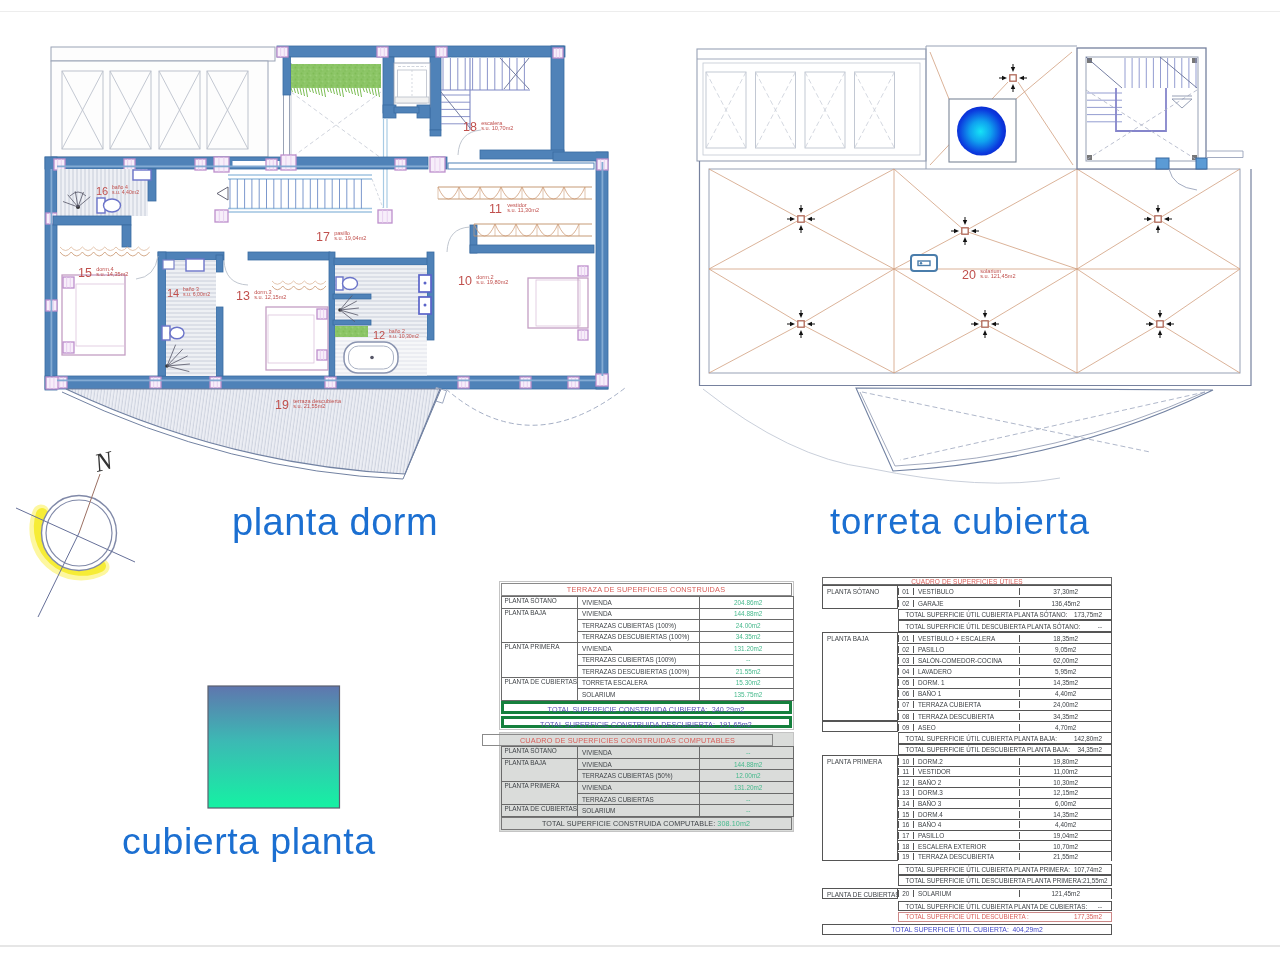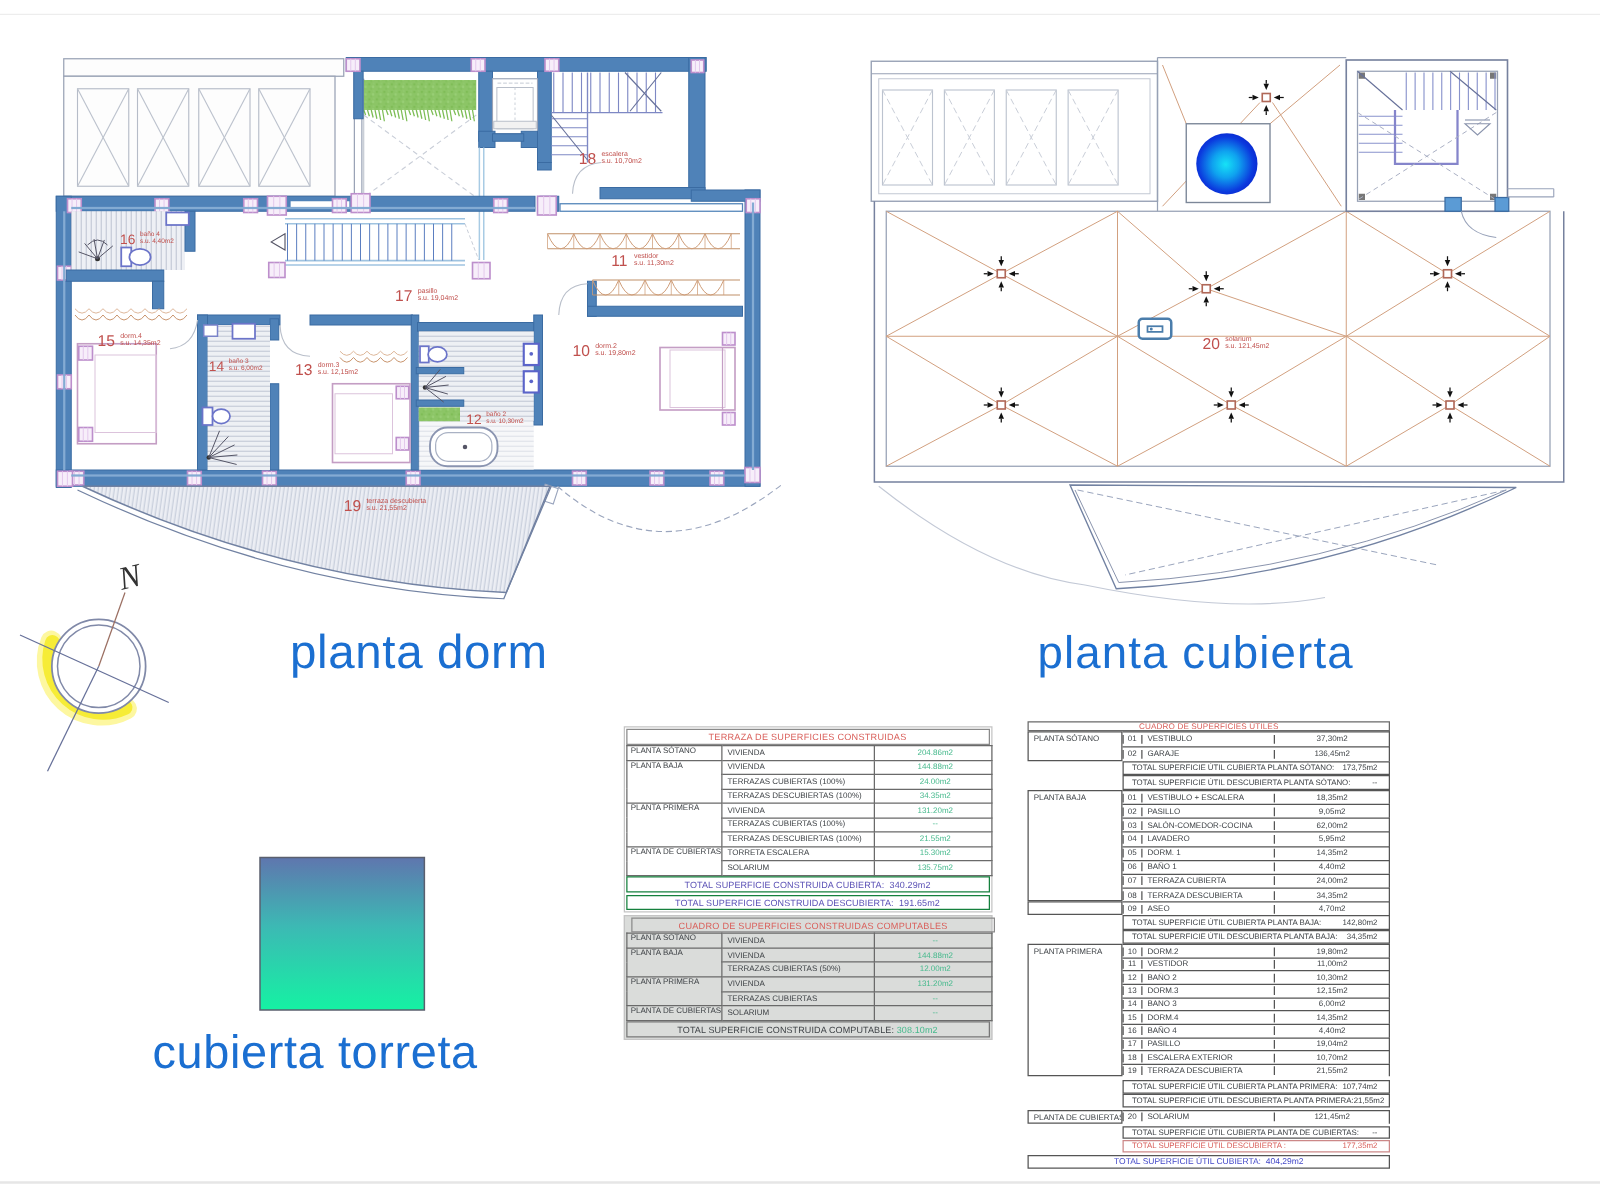--- a/index.html
+++ b/index.html
@@ -1,20 +1,20 @@
 <!DOCTYPE html>
 <html><head><meta charset="utf-8"><title>plano</title>
 <style>
 * {margin:0;padding:0;box-sizing:border-box}
 body {background:#fff}
 .page {position:relative;width:1280px;height:960px;background:#fff;overflow:hidden;font-family:"Liberation Sans",sans-serif;filter:blur(0.35px)}
 .title {position:absolute;color:#1b6fd1;font-size:38px;letter-spacing:0.5px;white-space:nowrap}
 .cont {position:absolute;border:1px solid #c4c4c4}
 .hdr1 {position:absolute;border:1px solid #8a8a8a;color:#d95f5a;font-size:7.3px;text-align:center;line-height:11.5px;letter-spacing:0.2px}
-.tot {position:absolute;border:1px solid #15803d;color:#5a50b5;font-size:7.2px;text-align:center;line-height:12px;letter-spacing:0.1px}
+.tot {position:absolute;border:3px solid #15803d;color:#5a50b5;font-size:7.2px;text-align:center;line-height:12px;letter-spacing:0.1px}
 .tot2 {position:absolute;border:1px solid #777;color:#3f4347;font-size:7.2px;text-align:center;line-height:12.5px;letter-spacing:0.1px}
 table.lt {position:absolute;border-collapse:collapse;table-layout:fixed;font-size:6.4px;color:#3f4347}
 table.lt td {border:1px solid #6a6a6a;padding:0 0 0 3px;overflow:hidden;white-space:nowrap}
 table.lt .c1 {width:75px}
 table.lt .c2 {width:122.5px;padding-left:4px}
 table.lt .c3 {width:93.5px;text-align:center;color:#45b98c}
 .rhdr {position:absolute;border:1px solid #6a6a6a;color:#d95f5a;font-size:6.5px;line-height:8px;text-align:center;letter-spacing:0.1px}
 .rc1 {position:absolute;border:1px solid #555;font-size:6.4px;color:#3f4347;padding:1.5px 0 0 4px;background:#fff;white-space:nowrap;overflow:hidden}
 .rr {position:absolute;display:flex;align-items:center;font-size:6.4px;color:#3f4347;border-top:1px solid #555;border-right:1px solid #555}
 .rr > div {border-left:1px solid #555;overflow:hidden;white-space:nowrap}
@@ -576,22 +576,22 @@
 <path d="M100,566 A42.5,42.5 0 0 1 42,514" fill="none" stroke="#f6ec36" stroke-width="12" stroke-linecap="round"></path>
 <circle cx="79" cy="533" r="37.5" fill="#fff" stroke="#8089a8" stroke-width="1.4"></circle>
 <circle cx="79" cy="533" r="33" fill="none" stroke="#8089a8" stroke-width="1.2"></circle>
 <line x1="100" y1="474" x2="79" y2="533" stroke="#9b6f62" stroke-width="1.0"></line>
 <line x1="79" y1="533" x2="38" y2="617" stroke="#667099" stroke-width="1.0"></line>
 <line x1="16" y1="508" x2="135" y2="562" stroke="#667099" stroke-width="1.0"></line>
 <text x="95" y="471" font-size="26" font-style="italic" font-family="Liberation Serif,serif" fill="#333" transform="rotate(-14 100 462)">N</text>
 <rect x="208" y="686" width="131.5" height="122" fill="url(#tor)" stroke="#5a5f6e" stroke-width="1.2"></rect>
     </svg>
 <div class="title" style="left:232px;top:501px">planta dorm</div>
-<div class="title" style="left:830px;top:501px;font-size:36.5px;letter-spacing:0.9px">planta cubierta</div>
-<div class="title" style="left:122px;top:820px;font-size:37.5px">cubierta torreta</div>
+<div class="title" style="left:830px;top:501px;font-size:36.5px;letter-spacing:0.9px">torreta cubierta</div>
+<div class="title" style="left:122px;top:820px;font-size:37.5px">cubierta planta</div>
 <div class="cont" style="left:498.5px;top:581px;width:295px;height:149px"></div>
 <div class="hdr1" style="left:500.5px;top:583px;width:291px;height:13px;">TERRAZA DE SUPERFICIES CONSTRUIDAS</div>
 <table class="lt" style="left:500.5px;top:596px;background:#fff">
       <tbody>
         <tr style="height:11.5px">
           <td class="c1" rowspan="1" style="vertical-align:top">PLANTA SÓTANO</td>
           <td class="c2">VIVIENDA</td>
           <td class="c3">204.86m2</td>
         </tr>
         <tr style="height:11.5px">
@@ -627,21 +627,21 @@
         </tr>
         <tr style="height:11.5px">
           <td class="c2">SOLARIUM</td>
           <td class="c3">135.75m2</td>
         </tr>
       </tbody>
     </table>
 <div class="tot" style="left:500.5px;top:701px;width:291px;height:12.5px;">TOTAL SUPERFICIE CONSTRUIDA CUBIERTA:&nbsp; 340.29m2</div>
 <div class="tot" style="left:500.5px;top:715.5px;width:291px;height:12.5px;">TOTAL SUPERFICIE CONSTRUIDA DESCUBIERTA:&nbsp; 191.65m2</div>
 <div class="cont" style="left:498.5px;top:731.5px;width:295px;height:100px;background:#dadcda"></div>
-<div class="hdr1" style="left:505px;top:733.5px;width:291px;height:12px;">CUADRO DE SUPERFICIES CONSTRUIDAS COMPUTABLES</div>
+<div class="hdr1" style="left:482px;top:733.5px;width:291px;height:12px;">CUADRO DE SUPERFICIES CONSTRUIDAS COMPUTABLES</div>
 <table class="lt" style="left:500.5px;top:746px;background:#dadcda">
       <tbody>
         <tr style="height:11.7px">
           <td class="c1" rowspan="1" style="vertical-align:top">PLANTA SÓTANO</td>
           <td class="c2">VIVIENDA</td>
           <td class="c3">--</td>
         </tr>
         <tr style="height:11.7px">
           <td class="c1" rowspan="2" style="vertical-align:top">PLANTA BAJA</td>
           <td class="c2">VIVIENDA</td>

